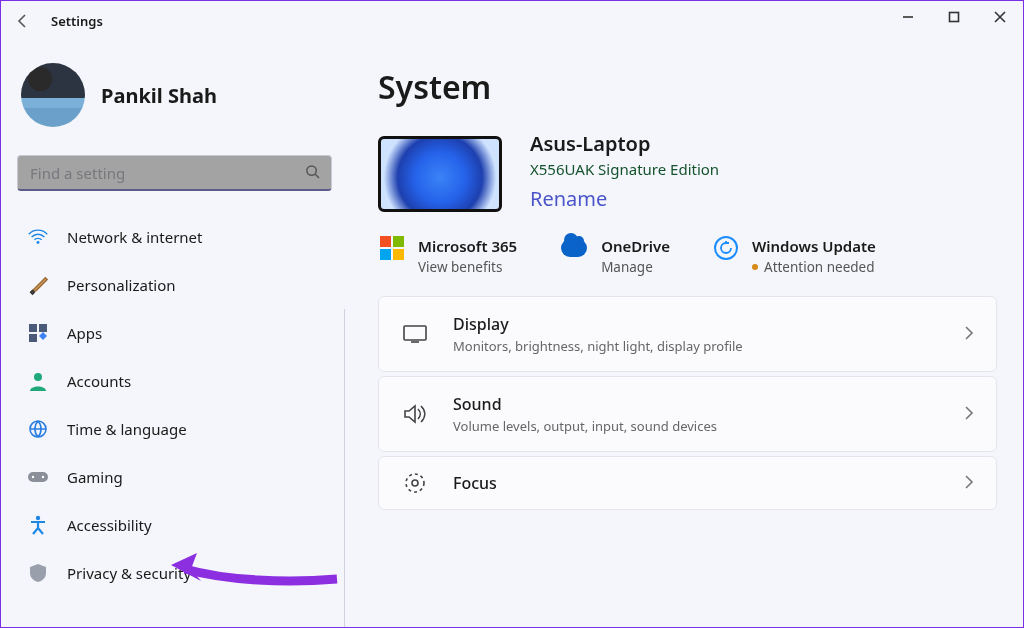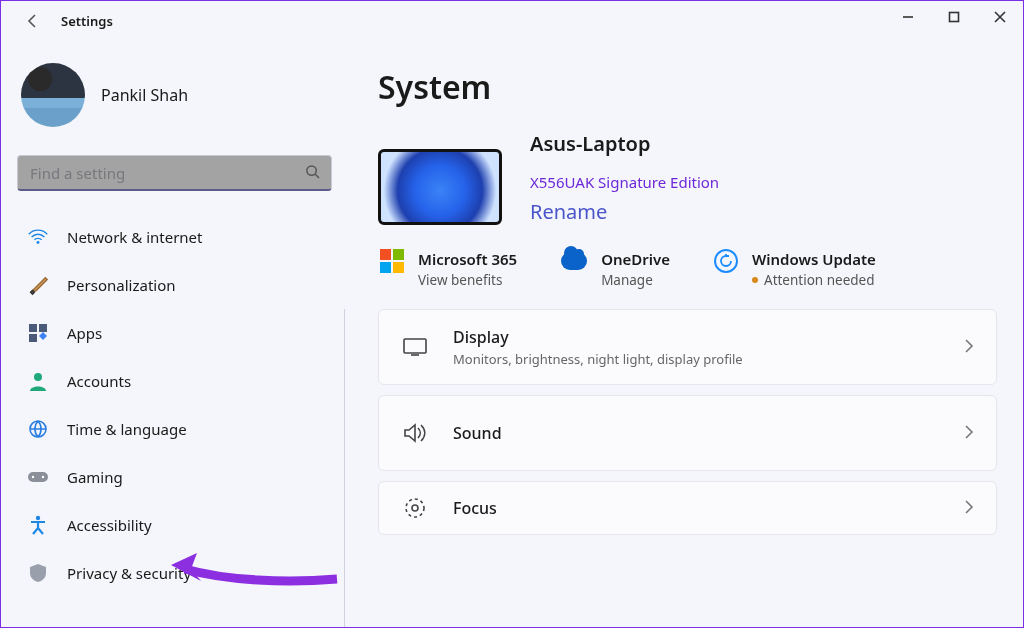--- a/index.html
+++ b/index.html
@@ -4,78 +4,78 @@
 <style>
   * { box-sizing: border-box; margin: 0; padding: 0; font-family: "Segoe UI", system-ui, sans-serif; }
   body {
     width: 1024px; height: 628px; overflow: hidden;
     background: #f5f6fb;
     border: 1px solid #7b2fe8;
     position: relative;
     color: #1a1a1a;
   }
   .titlebar {
-    height: 40px; display: flex; align-items: center; padding-left: 24px;
+    height: 40px; display: flex; align-items: center; padding-left: 14px;
   }
   .titlebar .back { width:16px; height:16px; display:flex; align-items:center; justify-content:center; margin-right:20px; color:#555;}
   .titlebar .title { font-size: 13px; font-weight:600; }
   .win-controls { position:absolute; top:0; right:0; display:flex; }
   .win-controls > div { width:46px; height:32px; display:flex; align-items:center; justify-content:center; }
   .win-controls svg { stroke:#333; }
 
   .layout { display:flex; height: calc(100% - 40px); }
   .sidebar { width: 343px; padding: 0 12px 0 16px; display:flex; flex-direction:column; position:relative;}
   .main   { flex:1; padding: 0 26px 0 34px; overflow:hidden; position:relative;}
 
   .user-block { display:flex; align-items:center; gap:16px; margin: 22px 0 28px 4px;}
   .avatar { width:64px; height:64px; border-radius:50%; background:
      radial-gradient(circle at 30% 25%, #2a2a2a 18%, transparent 19%),
      linear-gradient(#2b3440 0 55%, #7bb0d8 55% 70%, #6aa0c9 70%);
      position:relative; overflow:hidden;}
   .avatar::after{content:"";position:absolute;inset:0;border-radius:50%;}
-  .user-name { font-size:16px; font-weight:400; }
+  .user-name { font-size:20px; font-weight:700; }
 
   .search-wrap { position:relative; margin-bottom:24px;}
   .search { width:100%; height:36px; border:1px solid #c9c9d6; border-bottom:2px solid #5b5b8a; border-radius:4px;
     background:#a3a3a3; padding:0 38px 0 12px; font-size:15px; color:#333; outline:none;}
   .search::placeholder { color:#77787e; }
   .search-icon { position:absolute; right:12px; top:50%; transform:translateY(-50%); color:#555;}
 
   .nav { display:flex; flex-direction:column; gap:4px; position:relative;}
   .nav-item { height:44px; display:flex; align-items:center; gap:18px; padding:0 10px; border-radius:6px; font-size:15px; cursor:pointer; position:relative;}
   .nav-icon { width:22px; height:22px; display:flex; align-items:center; justify-content:center;}
 
   .sidebar-divider { position:absolute; right:-1px; top:268px; bottom:-40px; width:1px; background:#cfcfde;}
 
   .main h1 { font-size:32px; font-weight:600; margin:24px 0 22px 0;}
 
   .device-row { display:flex; align-items:flex-end; gap:28px;}
   .device-thumb { width:124px; height:76px; border-radius:6px; border:3px solid #111;
     background: radial-gradient(circle at 50% 55%, #3b82f6 0%, #2563eb 35%, #1e40af 60%, #cfe3ff 80%);
     position:relative; overflow:hidden;}
   .device-info .dname { font-size:20px; font-weight:600;}
-  .device-info .dmodel { font-size:15px; color:#6d28d9; margin-top:15px;}
+  .device-info .dmodel { font-size:15px; color:#14532d; margin-top:2px;}
   .device-info .rename { font-size:20px; color:#4a55c9; margin-top:6px; display:inline-block;}
 
   .services { display:flex; gap:44px; margin:24px 0 20px 2px; align-items:flex-start;}
   .srv { display:flex; gap:14px; align-items:flex-start;}
   .srv .stxt .s-title { font-size:15px; font-weight:600;}
   .srv .stxt .s-sub   { font-size:13.5px; color:#555; margin-top:2px; display:flex; align-items:center; gap:6px;}
   .dot-amber { width:6px; height:6px; border-radius:50%; background:#d78a1a; display:inline-block;}
 
   .ms365-icon { width:24px; height:24px; display:grid; grid-template-columns:1fr 1fr; grid-template-rows:1fr 1fr; gap:2px;}
   .ms365-icon span:nth-child(1){background:#f25022;} .ms365-icon span:nth-child(2){background:#7fba00;}
   .ms365-icon span:nth-child(3){background:#00a4ef;} .ms365-icon span:nth-child(4){background:#ffb900;}
   .cloud-icon{ width:26px; height:18px; border-radius:10px; background:#0a63c9; position:relative; margin-top:3px;}
   .cloud-icon::before{content:"";position:absolute;width:14px;height:14px;border-radius:50%;background:#0a63c9;left:3px;top:-6px;}
   .cloud-icon::after{content:"";position:absolute;width:10px;height:10px;border-radius:50%;background:#0a63c9;left:13px;top:-3px;}
   .update-icon{width:24px;height:24px;border-radius:50%;border:2px solid #1a8cff;display:flex;align-items:center;justify-content:center;}
   .update-icon svg{stroke:#1a8cff;}
 
-  .cards { display:flex; flex-direction:column; gap:10px; margin-top:6px;}
+  .cards { display:flex; flex-direction:column; gap:4px; margin-top:6px;}
   .card { background:#fbfbfe; border:1px solid #e5e5ee; border-radius:6px; height:76px;
     display:flex; align-items:center; padding:0 22px; gap:24px; cursor:pointer;}
   .card .cicon { width:28px; display:flex; justify-content:center; color:#444;}
   .card .ctext .c-title { font-size:16px; font-weight:500;}
   .card .ctext .c-sub { font-size:13px; color:#666; margin-top:2px;}
   .card .chev { margin-left:auto; color:#777;}
 
   
   svg { stroke-width:1.6; fill:none; stroke:currentColor; }
 
@@ -292,20 +292,21 @@
       <div class="card">
         <span class="cicon">
             <svg width="24" height="20" viewBox="0 0 24 20">
               <path d="M2 7 H6 L12 2 V18 L6 13 H2 Z"></path>
               <path d="M15 5 C18 8 18 12 15 15"></path>
               <path d="M18 2 C23 7 23 13 18 18"></path>
             </svg>
           </span>
         <div class="ctext">
           <div class="c-title">Sound</div>
+          <div class="c-sub">Volume levels, output, input, sound devices</div>
         </div>
         <span class="chev"><svg width="10" height="14" viewBox="0 0 10 14">
               <path d="M2 1 L8 7 L2 13"></path>
             </svg></span>
       </div>
 
 
       <div class="card" style="height:54px;">
         <span class="cicon">
             <svg width="22" height="22" viewBox="0 0 22 22">

